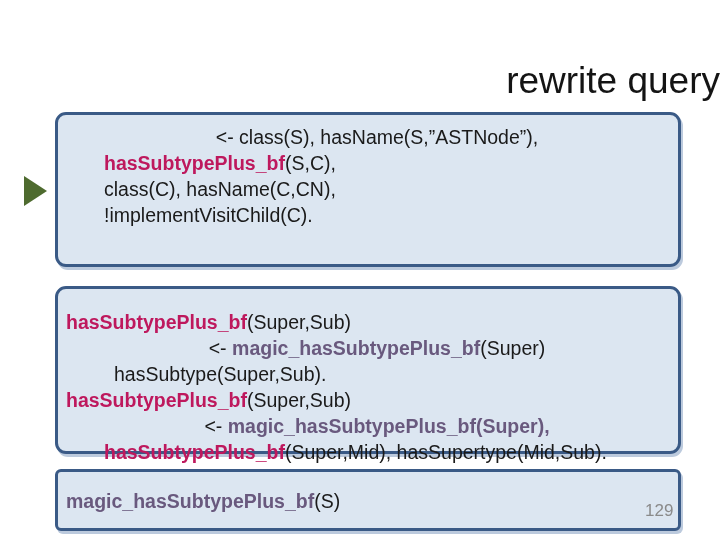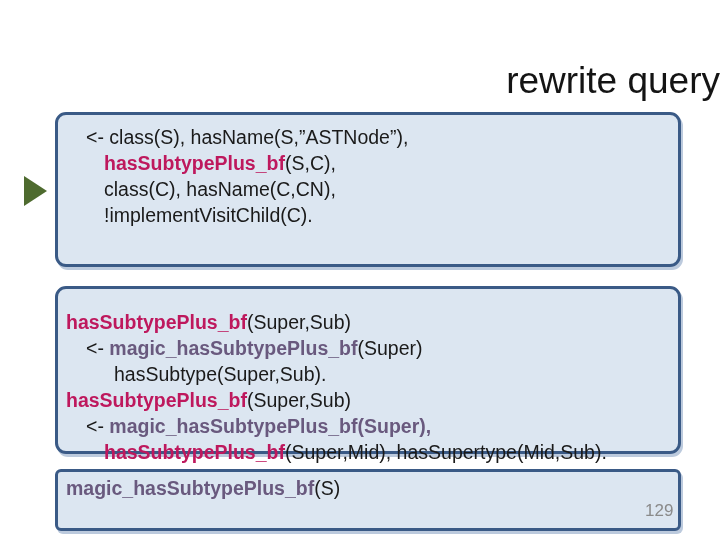--- a/index.html
+++ b/index.html
@@ -19,23 +19,23 @@
   }
   .codebox{
     position:absolute;left:55px;width:626px;box-sizing:border-box;
     background:#dce6f1;border:3px solid #3a5a86;border-radius:11px;
     box-shadow:2px 3px 0 #bccadd;
     font-size:19.5px;line-height:26px;color:#1a1a1a;
     padding:6px 10px 0 8px;white-space:nowrap;
   }
   #box-query{top:112px;height:155px;padding-top:9px;}
   #box-rewritten{top:286px;height:168px;padding-top:20px;}
-  #box-magic-seed{top:469px;height:62px;border-radius:6px;padding-top:3px;}
+  #box-magic-seed{top:469px;height:62px;border-radius:6px;padding-top:16px;}
   .code-line{white-space:pre;}
-  .ind1{padding-left:20px;}
+  .ind1{padding-left:20px;text-align:center;}
   .ind2{padding-left:38px;}
   .ind3{padding-left:48px;}
   .seg-green{color:#be185d;font-weight:bold;}
   .seg-purple{color:#69597e;font-weight:bold;}
   .seg-plain{color:#1a1a1a;font-weight:normal;}
   .page-number{
     position:absolute;left:645px;top:501px;font-size:17px;color:#8a8a8a;
   }
 </style>
 </head>

